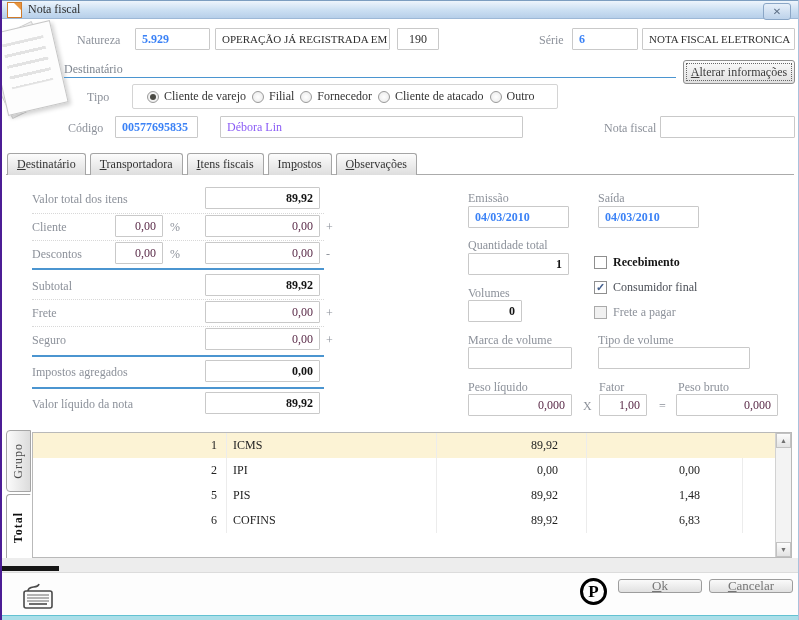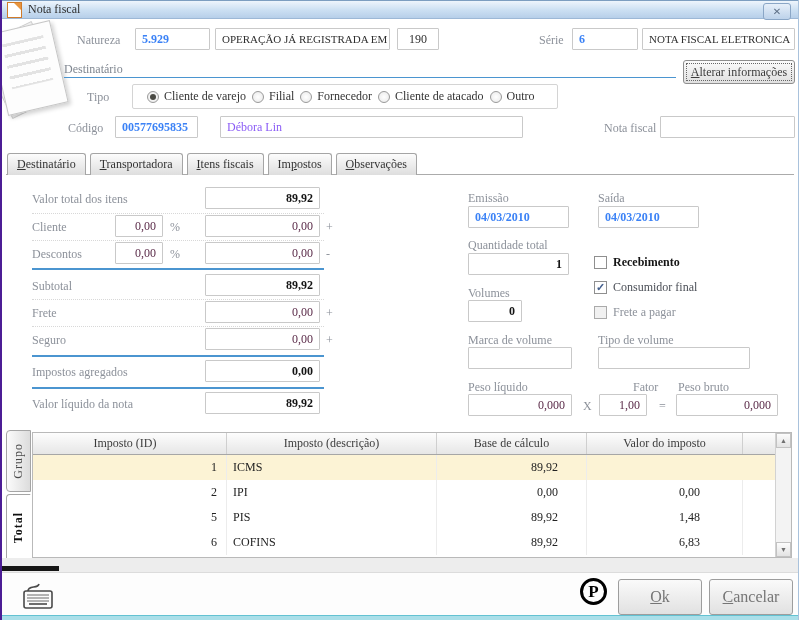--- a/index.html
+++ b/index.html
@@ -75,22 +75,22 @@
   .sidetab{position:absolute;left:4px;width:25px;border:1px solid #a5a5a5;border-radius:4px 0 0 4px;
     display:flex;align-items:center;justify-content:center;box-sizing:border-box;cursor:default;}
   .sidetab .vtxt{writing-mode:vertical-rl;transform:rotate(180deg);color:#4a4a4a;letter-spacing:1px;}
   .sidetab.inactive{background:linear-gradient(90deg,#fbfbfb,#dcdcdc);}
   .sidetab.active{background:#fff;border-right:1px solid #fff;}
   .sidetab.active .vtxt{font-weight:bold;color:#111;}
   .band{position:absolute;left:0;right:0;top:558px;height:14px;background:#ededed;}
   .splitter{position:absolute;left:0;top:566px;width:57px;height:5px;background:#161616;}
   
   .footer{position:absolute;left:0;right:0;top:572px;height:44px;background:#fdfdfd;border-top:1px solid #dcdcdc;}
-  .btn{position:absolute;top:6px;height:36px;background:linear-gradient(#fafafa,#e1e1e1);border:1px solid #9d9d9d;
-    border-radius:3px;color:#757575;font-size:16px;display:flex;align-items:center;justify-content:center;box-sizing:border-box;cursor:default;}
+  .btn{position:absolute;top:6px;height:14px;background:linear-gradient(#fafafa,#e1e1e1);border:1px solid #9d9d9d;
+    border-radius:3px;color:#757575;font-size:13px;display:flex;align-items:center;justify-content:center;box-sizing:border-box;cursor:default;}
   .pbadge{position:absolute;left:578px;top:5px;width:27px;height:27px;border:3px solid #000;border-radius:50%;
     display:flex;align-items:center;justify-content:center;font-weight:bold;font-size:17px;color:#000;box-sizing:border-box;}
   .teal{position:absolute;left:0;right:0;bottom:0;height:4px;background:#aadfe9;border-top:1px solid #63c2d2;}
   .kbicon{position:absolute;left:20px;top:8px;}
 </style>
 </head>
 <body>
 
 <div class="window">
 
@@ -227,41 +227,34 @@
   <div class="fld numb" style="left:466px;top:300px;width:54px;">0</div>
 
   <div class="lbl" style="left:466px;top:333px;">Marca de volume</div>
   <div class="fld" style="left:466px;top:347px;width:104px;"></div>
   <div class="lbl" style="left:596px;top:333px;">Tipo de volume</div>
   <div class="fld" style="left:596px;top:347px;width:152px;"></div>
 
   <div class="lbl" style="left:466px;top:380px;">Peso líquido</div>
   <div class="fld num" style="left:466px;top:394px;width:104px;">0,000</div>
   <div class="sign" style="left:581px;top:399px;">X</div>
-  <div class="lbl" style="left:597px;top:380px;margin-left:34px;">Fator</div>
+  <div class="lbl" style="left:597px;top:380px;">Fator</div>
   <div class="fld num" style="left:597px;top:394px;width:48px;">1,00</div>
   <div class="sign" style="left:657px;top:399px;">=</div>
   <div class="lbl" style="left:676px;top:380px;">Peso bruto</div>
   <div class="fld num" style="left:674px;top:394px;width:102px;">0,000</div>
 
   <div class="sidetab inactive" style="top:430px;height:62px;">
     <span class="vtxt">Grupo</span>
   </div>
   <div class="sidetab active" style="top:494px;height:68px;">
     <span class="vtxt">Total</span>
   </div>
 
   <div class="grid">
-    <div class="ghead">
-      <div class="hc c1" style="justify-content:center;">Imposto (ID)</div>
-      <div class="hc c2" style="justify-content:center;padding-left:0;">Imposto (descrição)</div>
-      <div class="hc c3" style="justify-content:center;padding-right:0;">Base de cálculo</div>
-      <div class="hc c4" style="justify-content:center;padding-right:0;">Valor do imposto</div>
-      <div class="hc c5"></div>
-    </div>
     <div class="grow sel">
       <div class="c c1">1</div>
       <div class="c c2">ICMS</div>
       <div class="c c3">89,92</div>
       <div class="c c5"></div>
     </div>
     <div class="grow">
       <div class="c c1">2</div>
       <div class="c c2">IPI</div>
       <div class="c c3">0,00</div>

